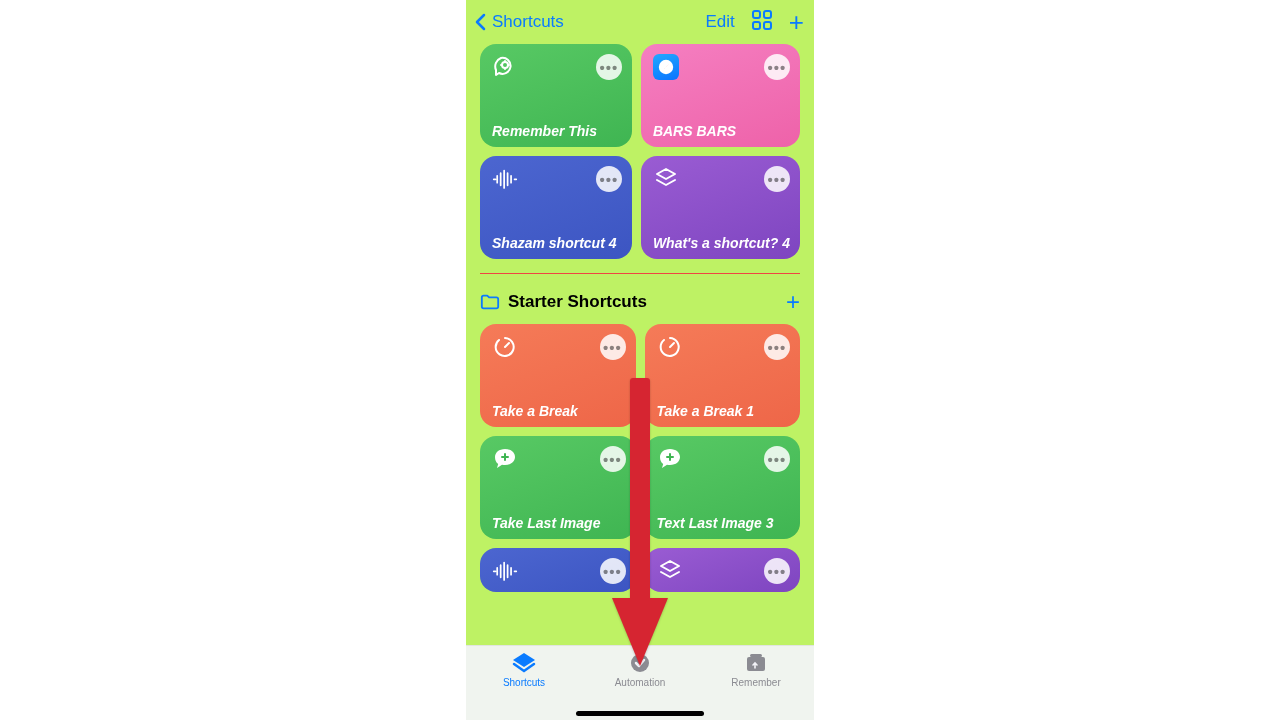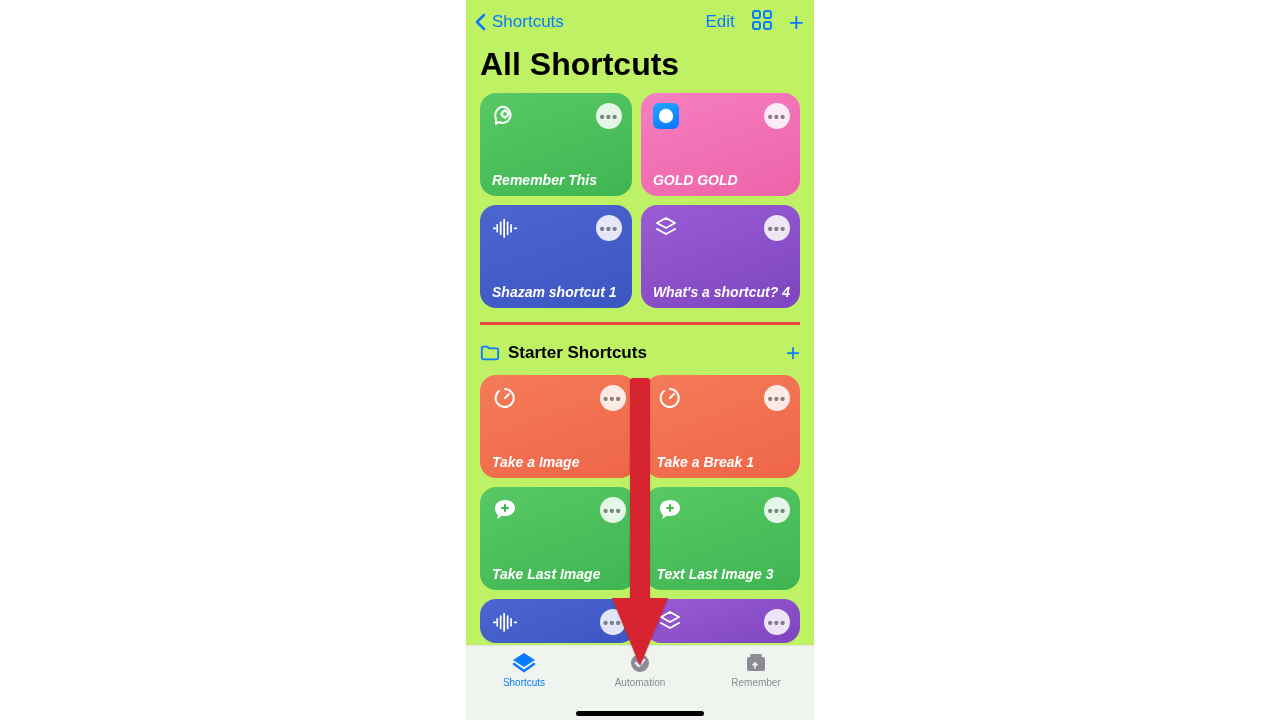--- a/index.html
+++ b/index.html
@@ -42,21 +42,21 @@
   .card .label { font-size:14px; font-weight:600; white-space:nowrap; overflow:hidden; text-overflow:ellipsis;font-style:italic; }
   
   .c-green  { background:linear-gradient(160deg,#58c964,#3fb552); }
   .c-pink   { background:linear-gradient(160deg,#f57fc1,#ee62a9); }
   .c-blue   { background:linear-gradient(160deg,#4c66d0,#3c55c2); }
   .c-purple { background:linear-gradient(160deg,#9a5cd3,#7e45c0); }
   .c-orange { background:linear-gradient(160deg,#f57b58,#ee6648); }
   
   .section-hdr {
     display:flex; align-items:center; justify-content:space-between;
-    padding:14px 0 8px 0; margin-top:14px; border-top:3px solid #ef4444;
+    padding:14px 0 8px 0; margin-top:14px; border-top:1px solid #ef4444;
   }
   .section-hdr .left { display:flex; align-items:center; gap:8px; }
   .folder-ic { width:20px; height:18px; }
   .folder-ic path { fill:none; stroke:#0a7bff; stroke-width:2; stroke-linejoin:round; }
   .section-hdr h3 { font-size:17px; font-weight:600; }
   .section-hdr .add { color:#0a7bff; font-size:24px; font-weight:300; }
   
   .tabbar {
     position:absolute; left:0; right:0; bottom:0; height:75px;
     background:rgba(243,243,248,0.94);
@@ -104,21 +104,20 @@
             <rect x="2" y="2" width="7" height="7"></rect>
               <rect x="13" y="2" width="7" height="7"></rect>
             <rect x="2" y="13" width="7" height="7"></rect>
               <rect x="13" y="13" width="7" height="7"></rect>
           </svg>
         </span>
         <span class="plus-icon">+</span>
       </div>
     </div>
 
-    <h1 class="page-title">All Shortcuts</h1>
 
     <div class="content">
 
       <div class="cards" id="cards-main">
           <div class="card c-green">
             <div class="row-top">
               <span class="icon">
                 <svg viewBox="0 0 26 26">
                   <path class="ic-stroke" d="M9 4 a8 8 0 1 1 -2 15 l-3 2 v-5 a9 9 0 0 1 5-12 z"></path>
                   <circle class="ic-stroke" cx="13" cy="11" r="3"></circle>
@@ -138,32 +137,32 @@
                     <polygon points="10,10 14,6 10,10 6,14" fill="#ff3b30"></polygon>
                     <polygon points="10,10 6,14 10,10 14,6" fill="#ff3b30"></polygon>
                     <polygon points="14,6 10,10 11,9" fill="#ff3b30"></polygon>
                     <path d="M14 6 L10 10 L6 14 Z" fill="#ff3b30"></path>
                     <path d="M14 6 L10 10 L12 12 Z" fill="#0a74ff" opacity="0"></path>
                   </svg>
                 </div>
               </span>
               <span class="more">•••</span>
             </div>
-            <div class="label">GOLD GOLD</div>
+            <div class="label">BARS BARS</div>
           </div>
           <div class="card c-blue">
             <div class="row-top">
               <span class="icon">
                 <svg viewBox="0 0 30 26">
                   <path class="ic-stroke" d="M2 13 h2 M6 9 v8 M10 6 v14 M14 3 v20 M18 6 v14 M22 9 v8 M26 13 h2"></path>
                 </svg>
               </span>
               <span class="more">•••</span>
             </div>
-            <div class="label">Shazam shortcut 1</div>
+            <div class="label">Shazam shortcut 4</div>
           </div>
           <div class="card c-purple">
             <div class="row-top">
               <span class="icon">
                 <svg viewBox="0 0 26 26">
                   <path class="ic-stroke" d="M13 3 l9 5 -9 5 -9 -5 z"></path>
                   <path class="ic-stroke" d="M4 14 l9 5 9 -5"></path>
                 </svg>
               </span>
               <span class="more">•••</span>
@@ -186,21 +185,21 @@
           <div class="card c-orange">
             <div class="row-top">
               <span class="icon">
                 <svg viewBox="0 0 26 26">
                   <path class="ic-stroke" d="M13 4 a9 9 0 1 1 -6 2"></path>
                   <path class="ic-stroke" d="M13 13 l4 -4"></path>
                 </svg>
               </span>
               <span class="more">•••</span>
             </div>
-            <div class="label">Take a Image</div>
+            <div class="label">Take a Break</div>
           </div>
           <div class="card c-orange">
             <div class="row-top">
               <span class="icon">
                 <svg viewBox="0 0 26 26">
                   <path class="ic-stroke" d="M13 4 a9 9 0 1 1 -6 2"></path>
                   <path class="ic-stroke" d="M13 13 l4 -4"></path>
                 </svg>
               </span>
               <span class="more">•••</span>

